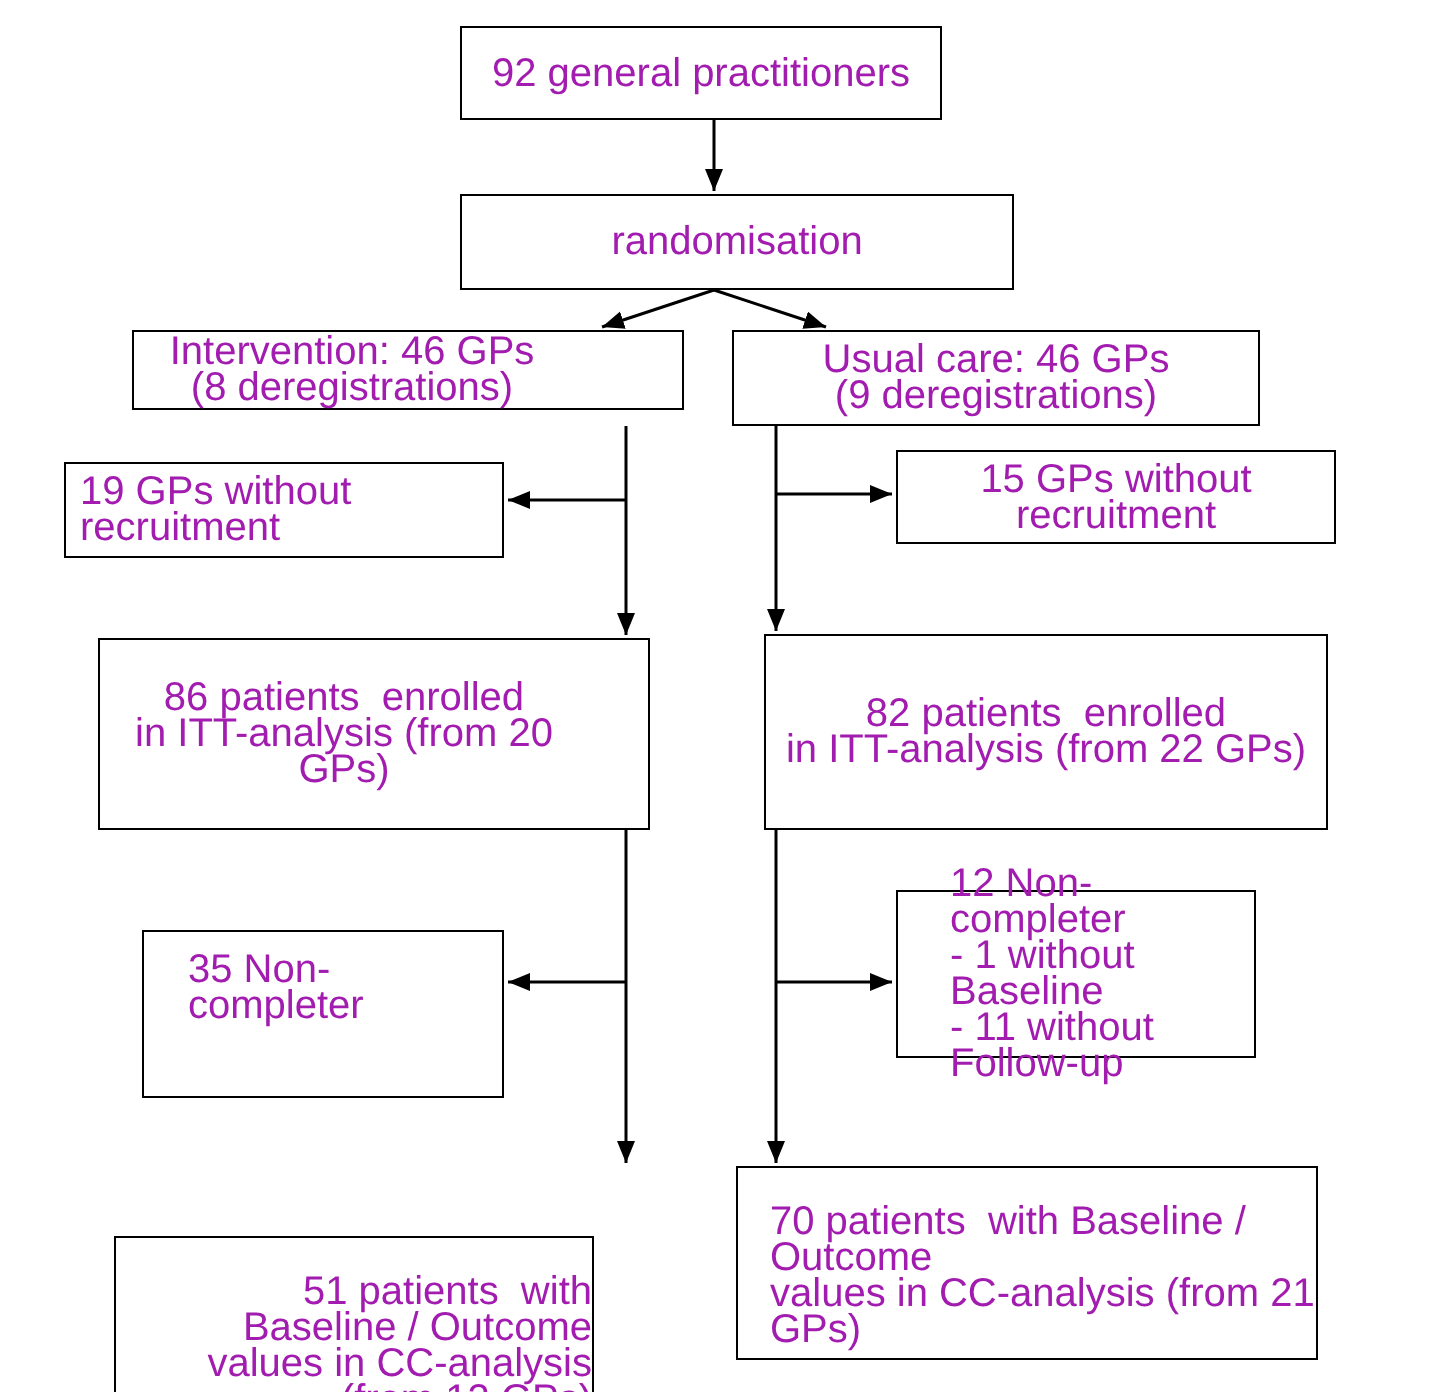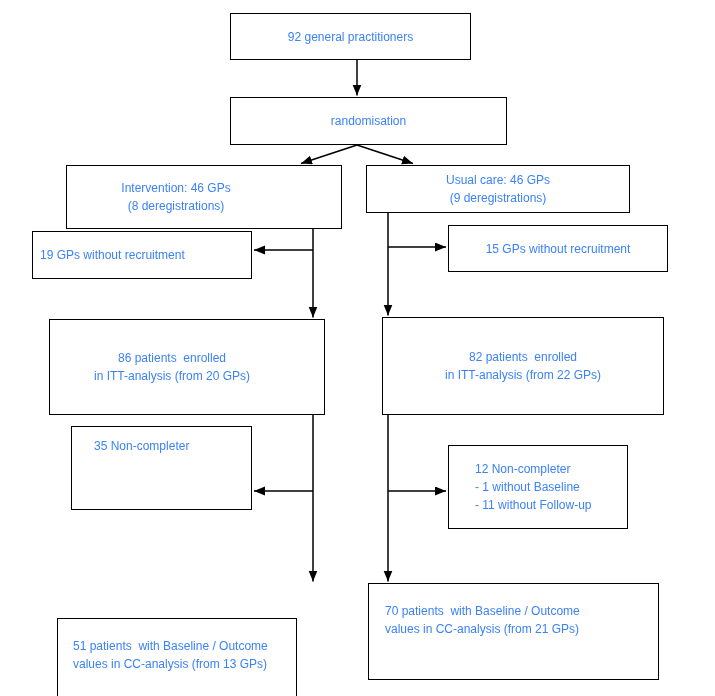--- a/index.html
+++ b/index.html
@@ -6,23 +6,23 @@
     margin: 0;
     padding: 0;
     background: #ffffff;
   }
   .canvas {
     position: relative;
     width: 715px;
     height: 696px;
     background: #ffffff;
     font-family: "Liberation Sans", "DejaVu Sans", sans-serif;
-    font-size: 12px;
+    font-size: 20px;
     line-height: 18px;
-    color: #3b82f6;
+    color: #a21caf;
     overflow: hidden;
   }
   .connectors {
     position: absolute;
     left: 0;
     top: 0;
     width: 715px;
     height: 696px;
   }
   .node {
@@ -42,27 +42,27 @@
   .ta-left {
     align-items: flex-start;
     text-align: left;
   }
   .va-top {
     justify-content: flex-start;
   }
   
   #n-total    { left: 230px; top: 13px;  width: 241px; height: 47px; }
   #n-rand     { left: 230px; top: 97px;  width: 277px; height: 48px; }
-  #n-int      { left: 66px;  top: 165px; width: 276px; height: 64px; padding-right: 56px; }
+  #n-int      { left: 66px;  top: 165px; width: 276px; height: 40px; padding-right: 56px; }
   #n-uc       { left: 366px; top: 165px; width: 264px; height: 48px; }
   #n-int-nr   { left: 32px;  top: 231px; width: 220px; height: 48px; padding-left: 7px; }
   #n-uc-nr    { left: 448px; top: 225px; width: 220px; height: 47px; }
   #n-int-itt  { left: 49px;  top: 319px; width: 276px; height: 96px; padding-right: 30px; }
   #n-uc-itt   { left: 363px; top: 317px; width: 282px; height: 98px; margin-left: 19px; }
-  #n-int-nc   { left: 71px;  top: 426px; width: 181px; height: 84px; padding: 10px 0 0 22px; }
+  #n-int-nc   { left: 71px;  top: 465px; width: 181px; height: 84px; padding: 10px 0 0 22px; }
   #n-uc-nc    { left: 448px; top: 445px; width: 180px; height: 84px; padding-left: 26px; }
   #n-int-cc   { left: 57px;  top: 618px; width: 240px; height: 96px; padding: 18px 0 0 15px; text-align: right; }
   #n-uc-cc    { left: 368px; top: 583px; width: 291px; height: 97px; padding: 18px 0 0 16px; }
 </style>
 </head>
 <body>
 
 <div class="canvas">
 
   <svg class="connectors" viewBox="0 0 715 696" xmlns="http://www.w3.org/2000/svg">

